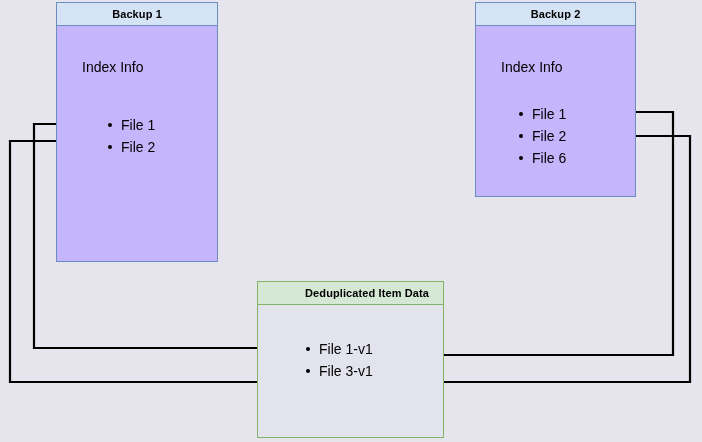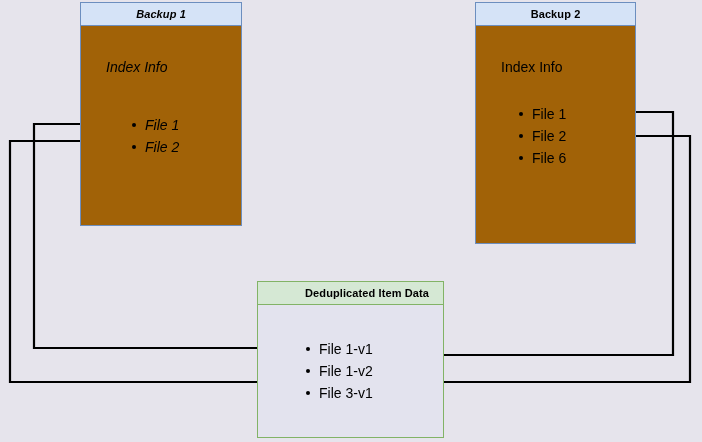--- a/index.html
+++ b/index.html
@@ -53,21 +53,21 @@
     letter-spacing: 0.1px;
   }
   .box.green .box-header {
     background: #d5e8d4;
     border-bottom: 1px solid #82b366;
     padding-left: 33px;
   }
   .box-body {
     position: relative;
     flex: 1;
-    background: #a16207;
+    background: #c4b5fd;
   }
   .box.green .box-body {
     background: #e3e3ee;
   }
   .index-label {
     position: absolute;
     font-size: 14px;
     color: #000;
     white-space: nowrap;
   }
@@ -89,22 +89,22 @@
   ul.file-list li:before {
     content: "";
     position: absolute;
     left: 3px;
     top: 9px;
     width: 4px;
     height: 4px;
     border-radius: 50%;
     background: #000;
   }
-  .bk1 { left: 80px; top: 2px; width: 162px; height: 224px; font-style: italic; }
-  .bk2 { left: 475px; top: 2px; width: 161px; height: 242px; }
+  .bk1 { left: 56px; top: 2px; width: 162px; height: 260px; }
+  .bk2 { left: 475px; top: 2px; width: 161px; height: 195px; }
   .ded { left: 257px; top: 281px; width: 187px; height: 157px; }
 </style>
 </head>
 <body>
 
 <div id="canvas">
 
   <svg class="wires" viewBox="0 0 702 442">
     <defs>
       <marker id="arrowR" markerWidth="10" markerHeight="8" refX="9" refY="4" orient="auto" markerUnits="userSpaceOnUse">
@@ -145,19 +145,18 @@
         <li>File 6</li>
       </ul>
     </div>
   </div>
 
   <div class="box green ded">
     <div class="box-header">Deduplicated Item Data</div>
     <div class="box-body">
       <ul class="file-list" style="left:45px; top:33px;">
         <li>File 1-v1</li>
-        <li>File 1-v2</li>
         <li>File 3-v1</li>
       </ul>
     </div>
   </div>
 
 </div>
 
 </body></html>

